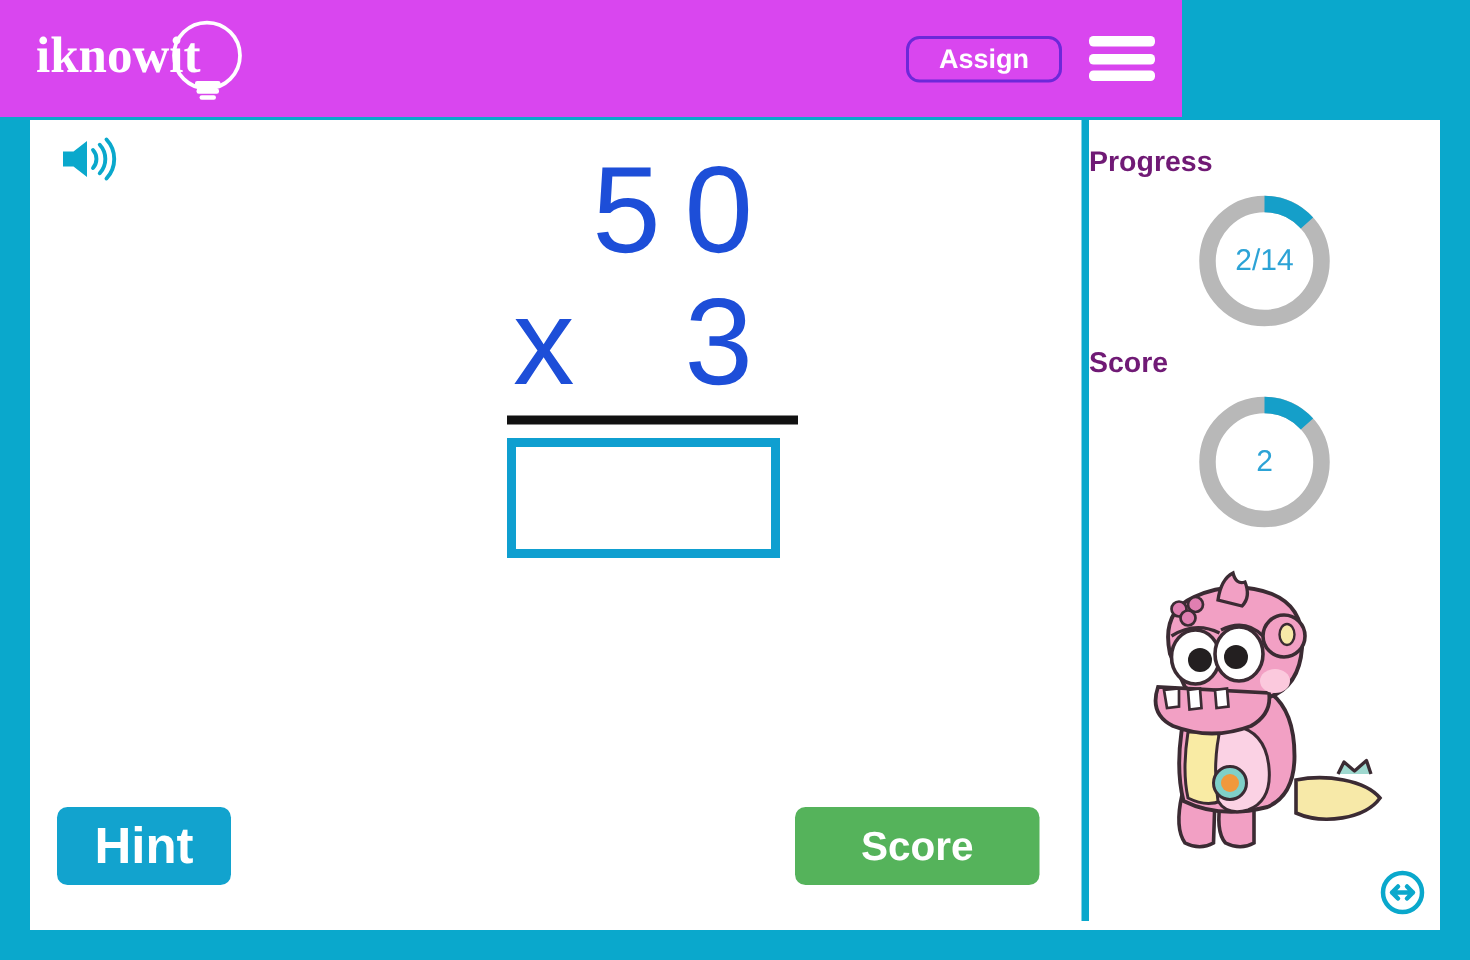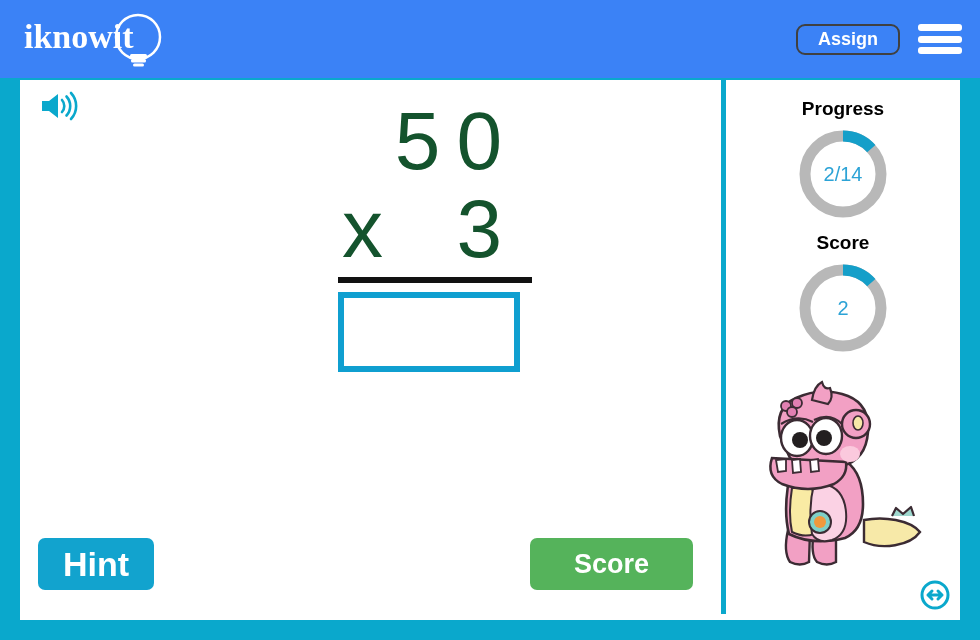--- a/index.html
+++ b/index.html
@@ -16,22 +16,22 @@
     position: relative;
     width: 980px;
     height: 640px;
     background: #0aa8cc;
   }
 
   
   .header {
     position: absolute;
     left: 0; top: 0;
-    width: 980px; height: 78px;
-    background: #3b82f6;
+    width: 788px; height: 78px;
+    background: #d946ef;
     overflow: hidden;
   }
 
   .logo {
     position: absolute;
     left: 22px; top: 12px;
     width: 150px; height: 56px;
   }
 
   .title-pill {
@@ -68,21 +68,21 @@
     color: #1c1c1c;
     letter-spacing: -0.1px;
     white-space: nowrap;
   }
 
   .assign-btn {
     position: absolute;
     right: 80px; top: 24px;
     height: 31px;
     padding: 0 20px;
-    border: 2px solid #404040;
+    border: 2px solid #6d28d9;
     border-radius: 9px;
     background: transparent;
     color: #ffffff;
     font-size: 18px;
     font-weight: bold;
     line-height: 27px;
     cursor: pointer;
     font-family: "Liberation Sans", sans-serif;
   }
 
@@ -124,21 +124,21 @@
     left: 18px; top: 10px;
     width: 42px; height: 32px;
     cursor: pointer;
   }
 
   
   .problem {
     position: absolute;
     left: 260px; top: 18px;
     width: 260px; height: 290px;
-    color: #14532d;
+    color: #1d4ed8;
     font-family: "Liberation Sans", sans-serif;
   }
 
   .row-top {
     position: absolute;
     right: 22px; top: 0;
     font-size: 82px;
     line-height: 86px;
     letter-spacing: 16px;
     font-weight: 400;
@@ -180,24 +180,23 @@
     background: #0aa8cc;
   }
 
   .side {
     position: absolute;
     left: 706px; top: 0;
     width: 234px; height: 540px;
   }
 
   .ring-label {
-    text-align: center;
     font-size: 19px;
     font-weight: bold;
-    color: #000000;
+    color: #701a75;
   }
   .ring-label.progress { margin-top: 18px; }
   .ring-label.score { margin-top: 10px; }
 
   .ring-wrap {
     position: relative;
     width: 96px; height: 96px;
     margin: 6px auto 0 auto;
   }
   .ring-wrap svg { display: block; }

